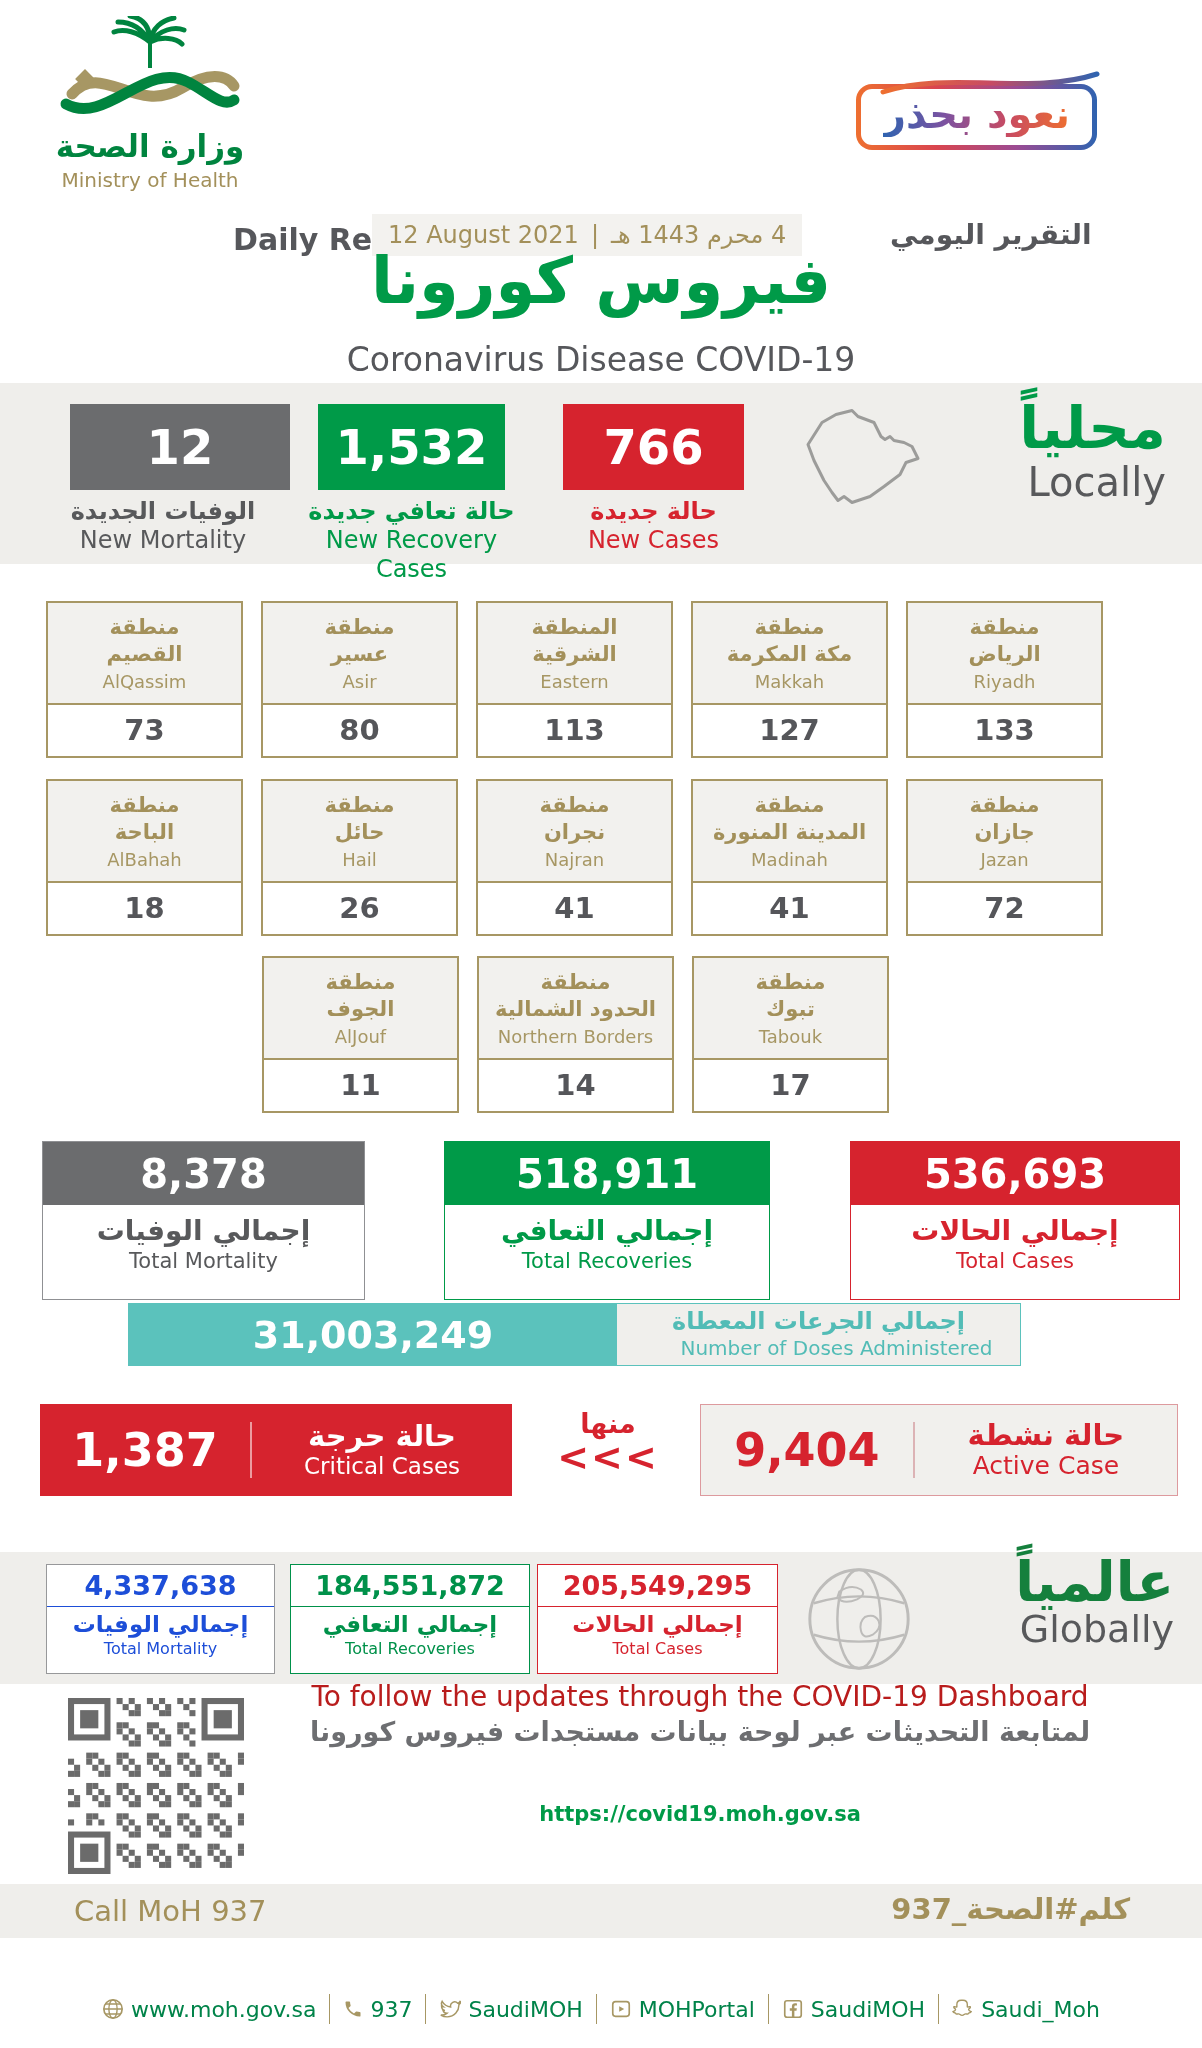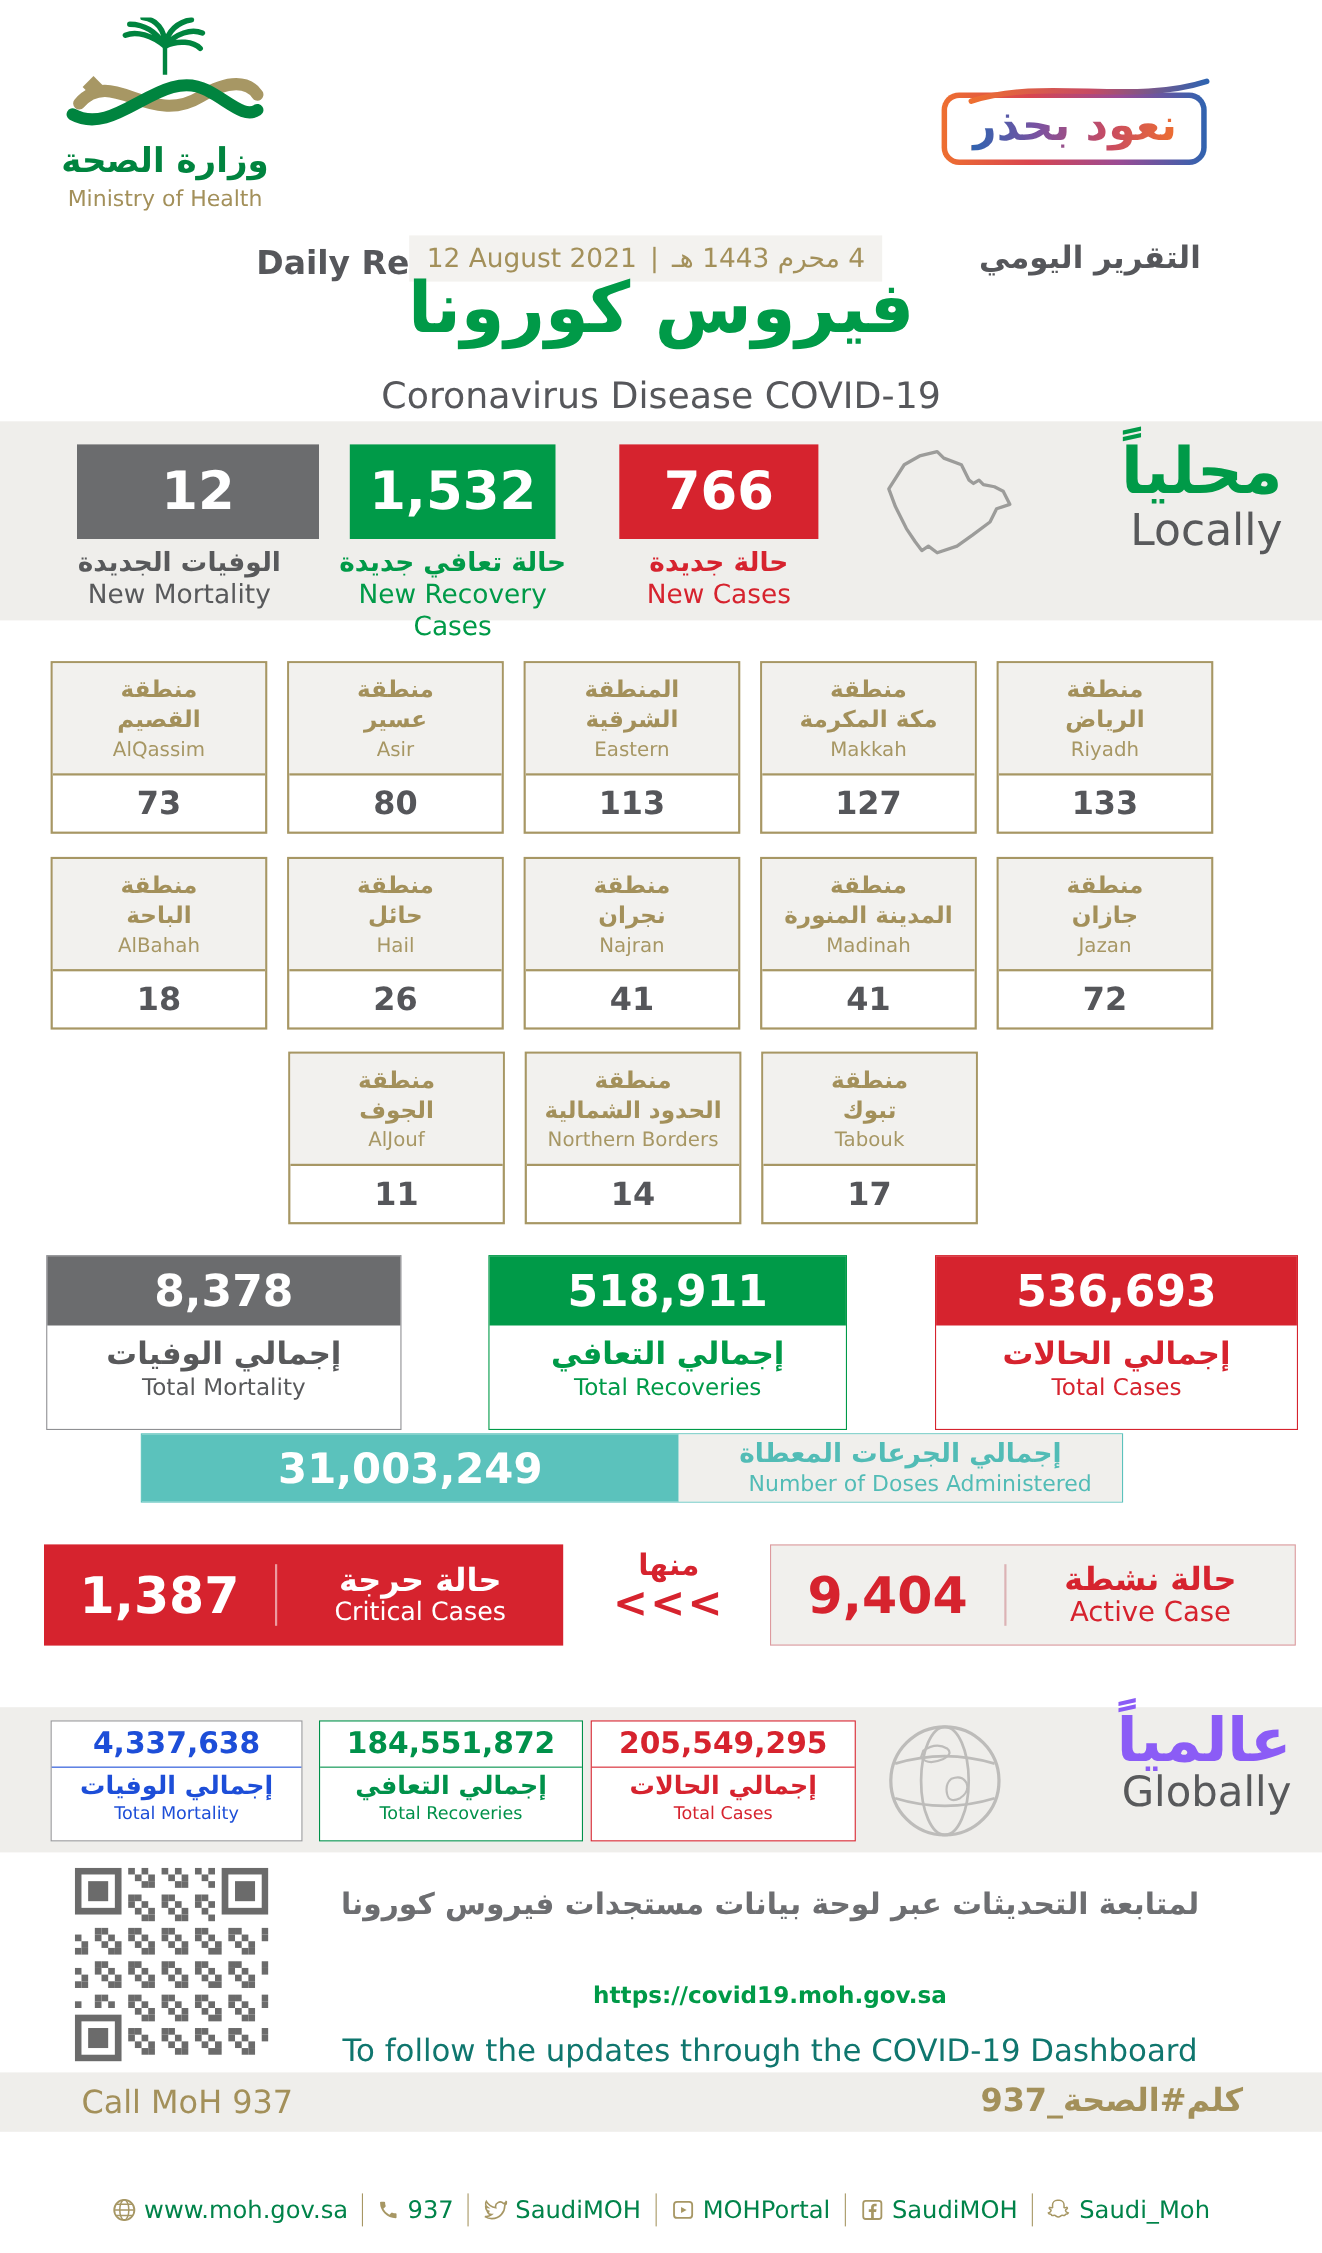--- a/index.html
+++ b/index.html
@@ -108,29 +108,29 @@
   .gcard1 { left:46px;  width:229px; border:1px solid #97989a; color:#1d4ed8; }
   .gcard2 { left:290px; width:240px; border:1px solid #00914a; color:#00914a; }
   .gcard3 { left:537px; width:241px; border:1px solid #d6232e; color:#d6232e; }
   .g-num { height:42px; display:flex; align-items:center; justify-content:center;
            font-size:27px; font-weight:bold; border-bottom:1px solid currentColor; }
   .g-labels { padding-top:4px; line-height:1.2; }
   .g-labels .ar { font-size:23px; font-weight:bold; }
   .g-labels .en { font-size:16px; }
   .globe { position:absolute; left:800px; top:1560px; }
   .glob-head { position:absolute; right:28px; top:1552px; text-align:right; }
-  .glob-ar { font-size:55px; font-weight:bold; color:#8b5cf6; line-height:1.1; }
+  .glob-ar { font-size:55px; font-weight:bold; color:#15803d; line-height:1.1; }
   .glob-en { font-size:38px; color:#58595b; margin-top:-6px; }
 
   
   .qr { position:absolute; left:68px; top:1698px; }
   .dash-ar  { position:absolute; left:260px; top:1716px; width:880px; text-align:center;
               font-size:27px; font-weight:bold; color:#6d6e71; }
-  .dash-en  { position:absolute; left:260px; top:1848px; width:880px; text-align:center;
-              font-size:28px; color:#0f766e; }
+  .dash-en  { position:absolute; left:260px; top:1680px; width:880px; text-align:center;
+              font-size:28px; color:#b91c1c; }
   .dash-url { position:absolute; left:260px; top:1802px; width:880px; text-align:center;
               font-size:21px; font-weight:bold; color:#009a48; }
 
   
   .band-call { top:1884px; height:54px; }
   .call-en { position:absolute; left:74px; top:1894px; font-size:29px; color:#a3905a; }
   .call-ar { position:absolute; right:72px; top:1892px; font-size:29px; font-weight:bold; color:#a3905a; }
   .footer { position:absolute; left:0; top:1994px; width:1202px; display:flex;
             align-items:center; justify-content:center; gap:13px; }
   .fitem { display:flex; align-items:center; gap:7px; }

